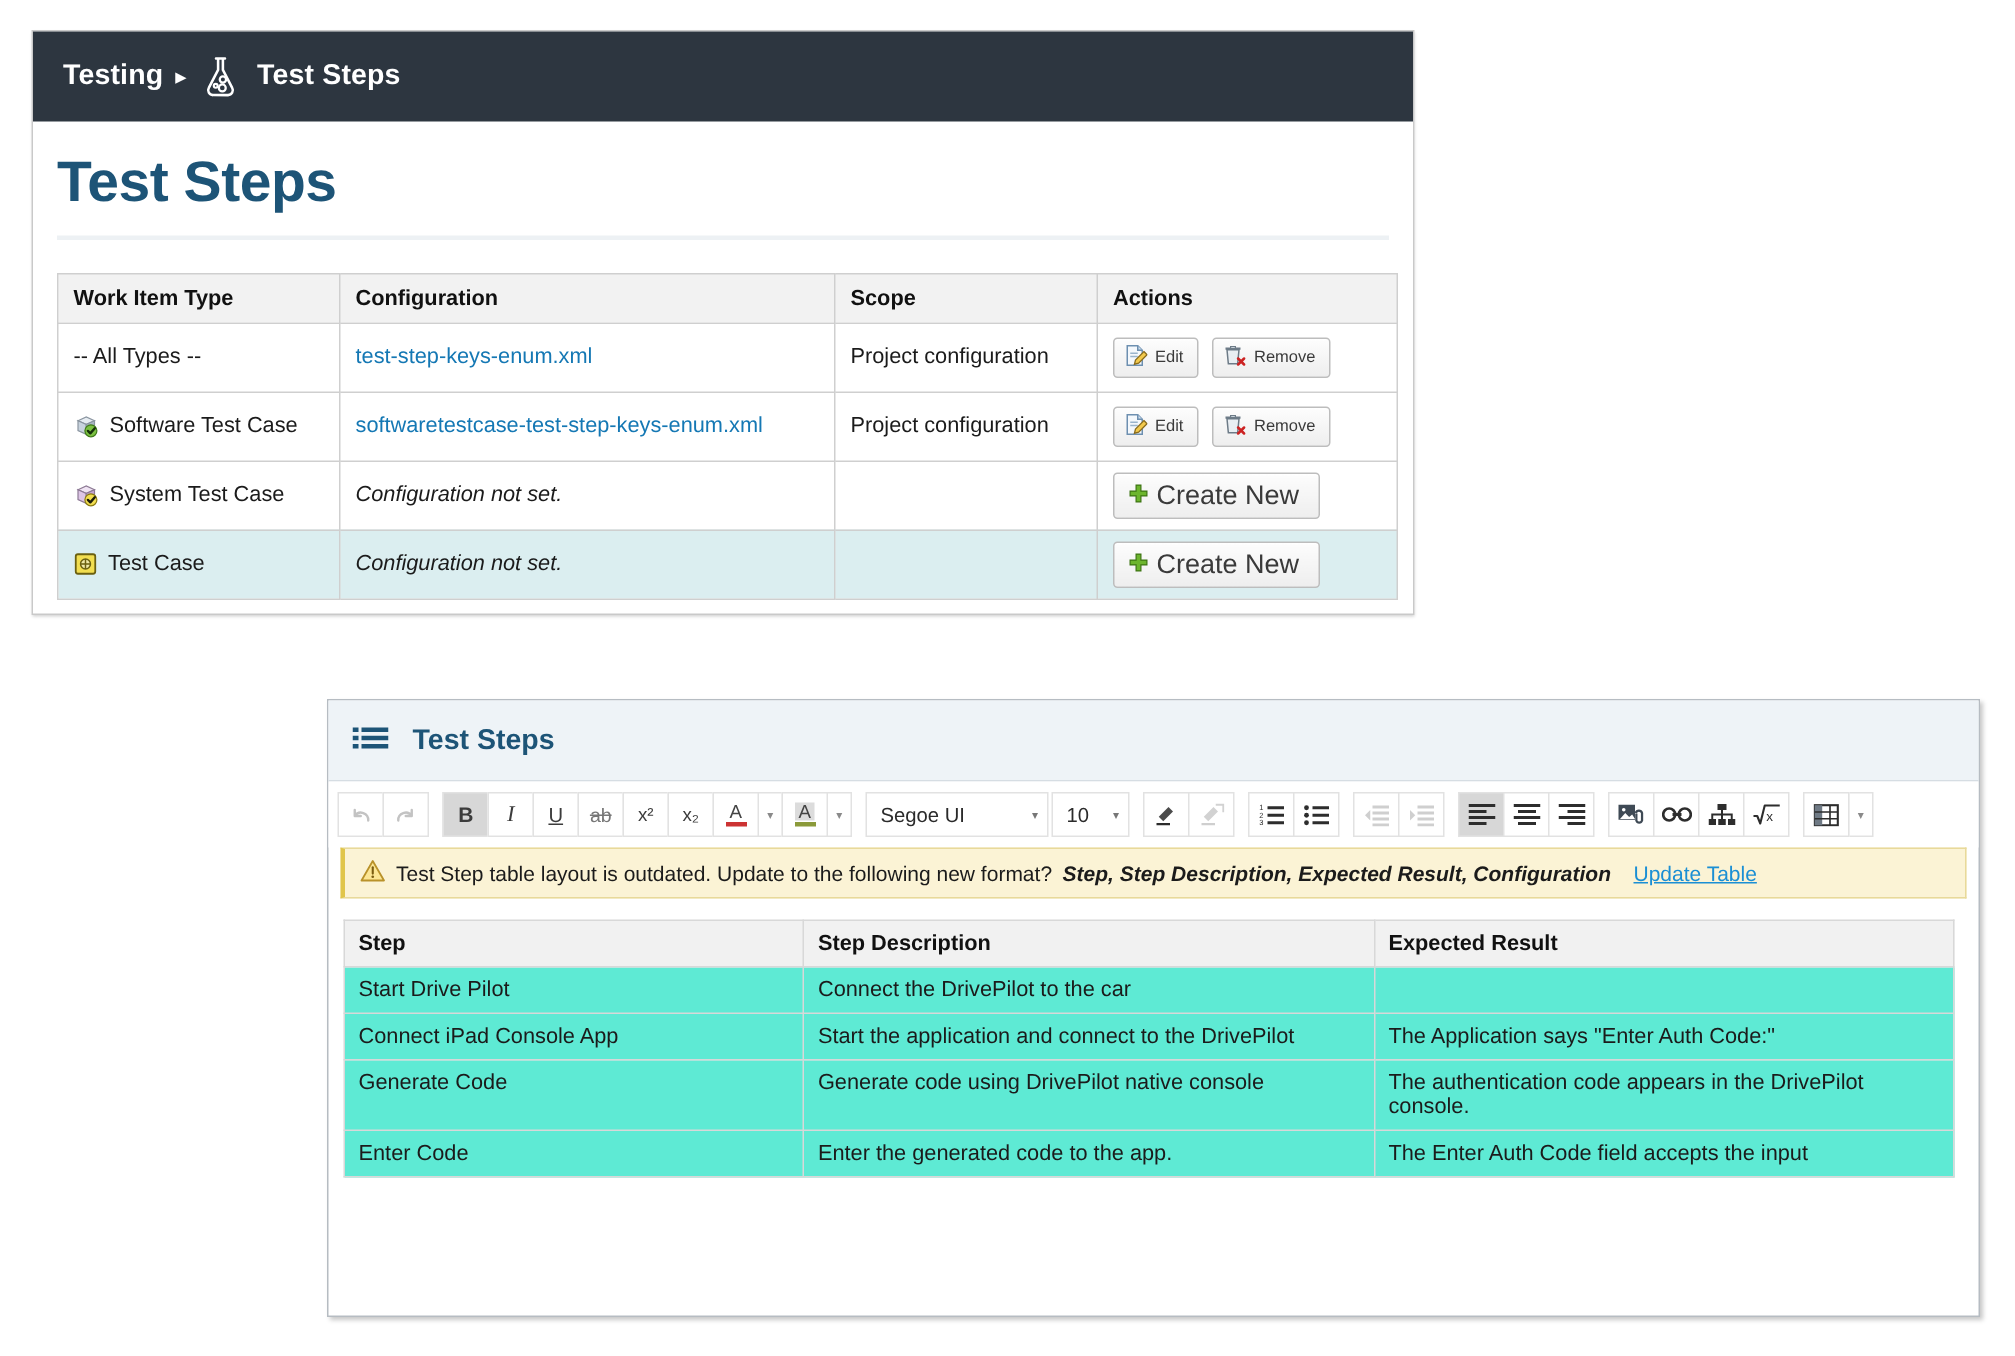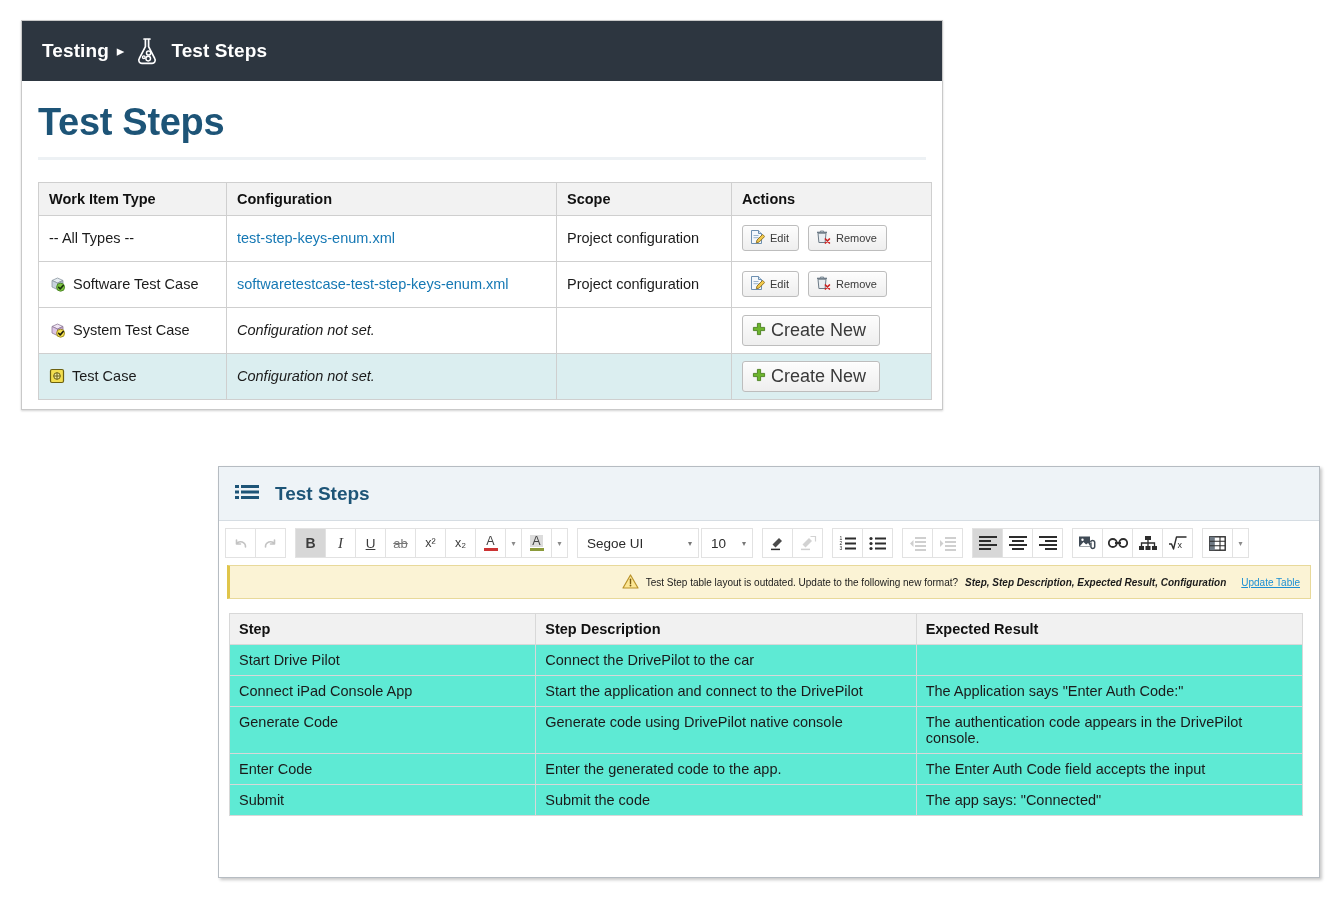--- a/index.html
+++ b/index.html
@@ -123,21 +123,21 @@
   }
   .sel-font{width:122px;margin-right:2px;}
   .sel-size{width:52px;}
   .caret{font-size:8px;color:#777;margin-left:6px;}
 
   
   .warn{
     margin:0 8px;height:34px;background:#fbf3d5;border:1px solid #e8d99a;
     border-left:3px solid #e0c54a;
     display:flex;align-items:center;padding:0 10px;box-sizing:border-box;
-    font-size:10px;color:#1b1b1b;gap:7px;justify-content:flex-end;
+    font-size:14px;color:#1b1b1b;gap:7px;
   }
   .warn b{font-style:italic;font-weight:bold;}
   .warn .wlink{color:#1b8fd4;margin-left:8px;}
 
   
   .steps-table{
     margin:14px 10px 0 10px;border-collapse:collapse;
     width:1074px;table-layout:fixed;font-size:14.5px;
   }
   .steps-table th{
@@ -612,20 +612,15 @@
       <tr class="tall">
         <td>Generate Code</td>
         <td>Generate code using DrivePilot native console</td>
         <td>The authentication code appears in the DrivePilot console.</td>
       </tr>
       <tr>
         <td>Enter Code</td>
         <td>Enter the generated code to the app.</td>
         <td class="pad-left">The Enter Auth Code field accepts the input</td>
       </tr>
-      <tr>
-        <td>Submit</td>
-        <td class="pad-left">Submit the code</td>
-        <td class="pad-left">The app says: "Connected"</td>
-      </tr>
     </tbody>
   </table>
 </div>
 
 </body></html>

